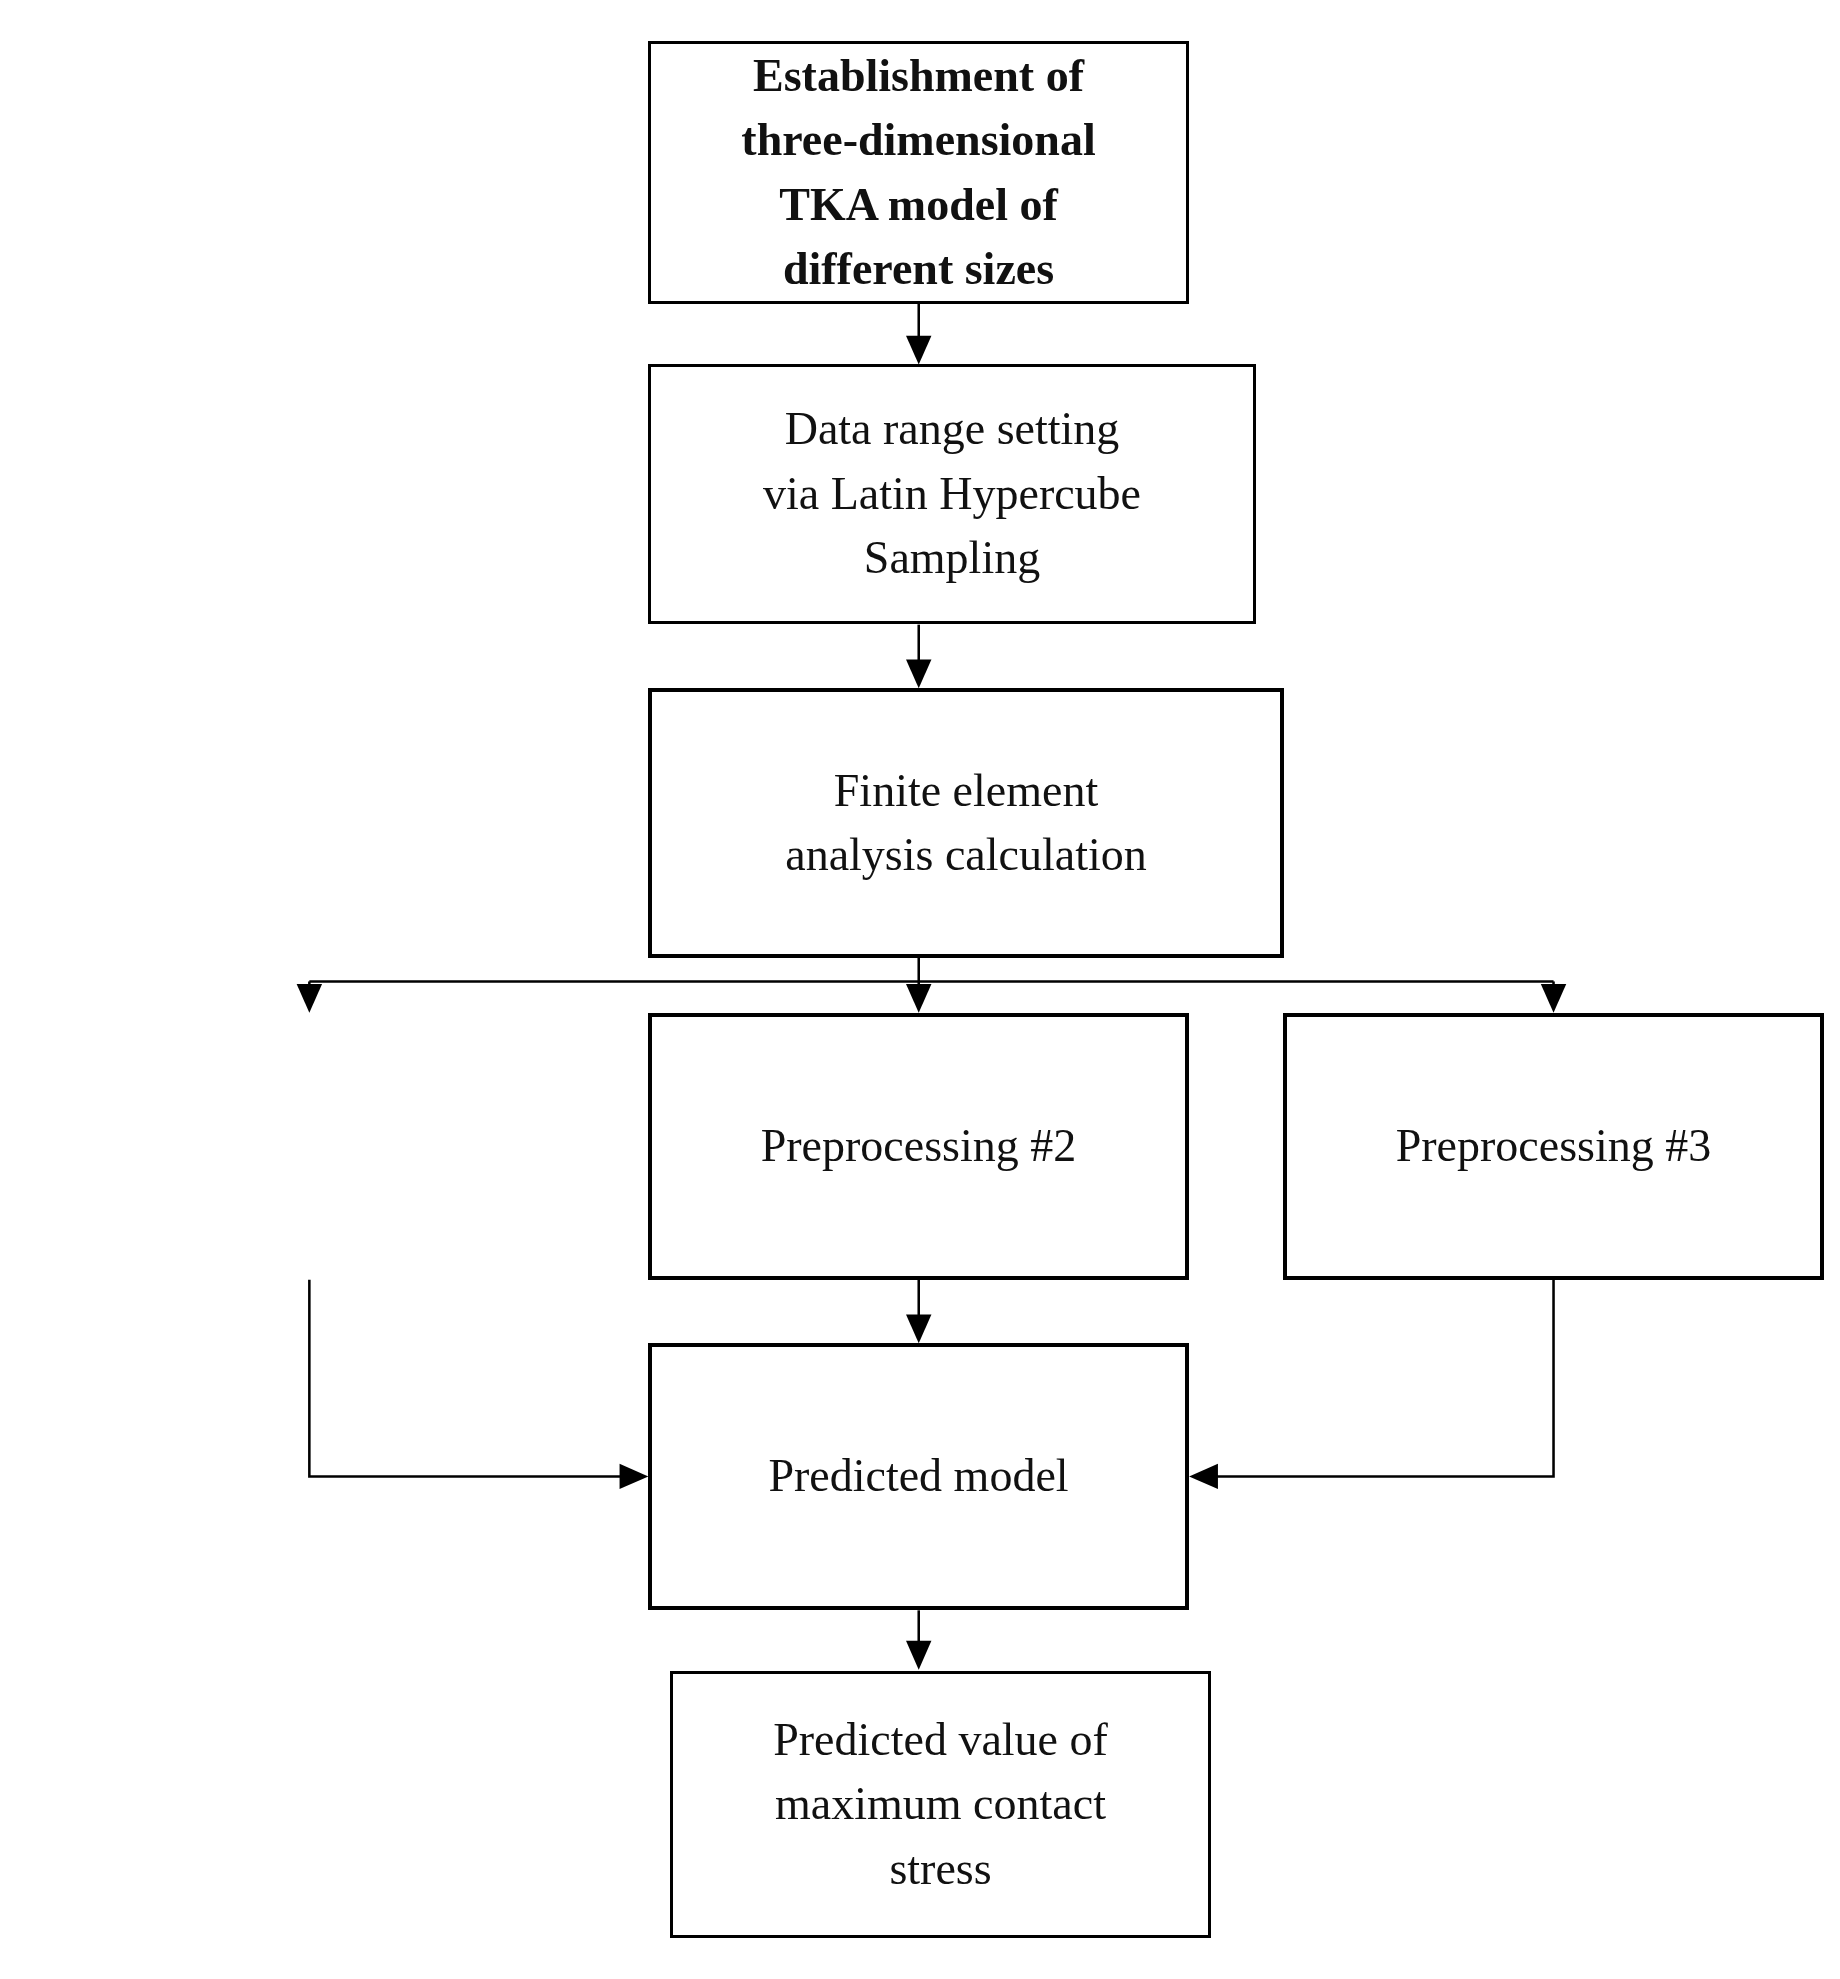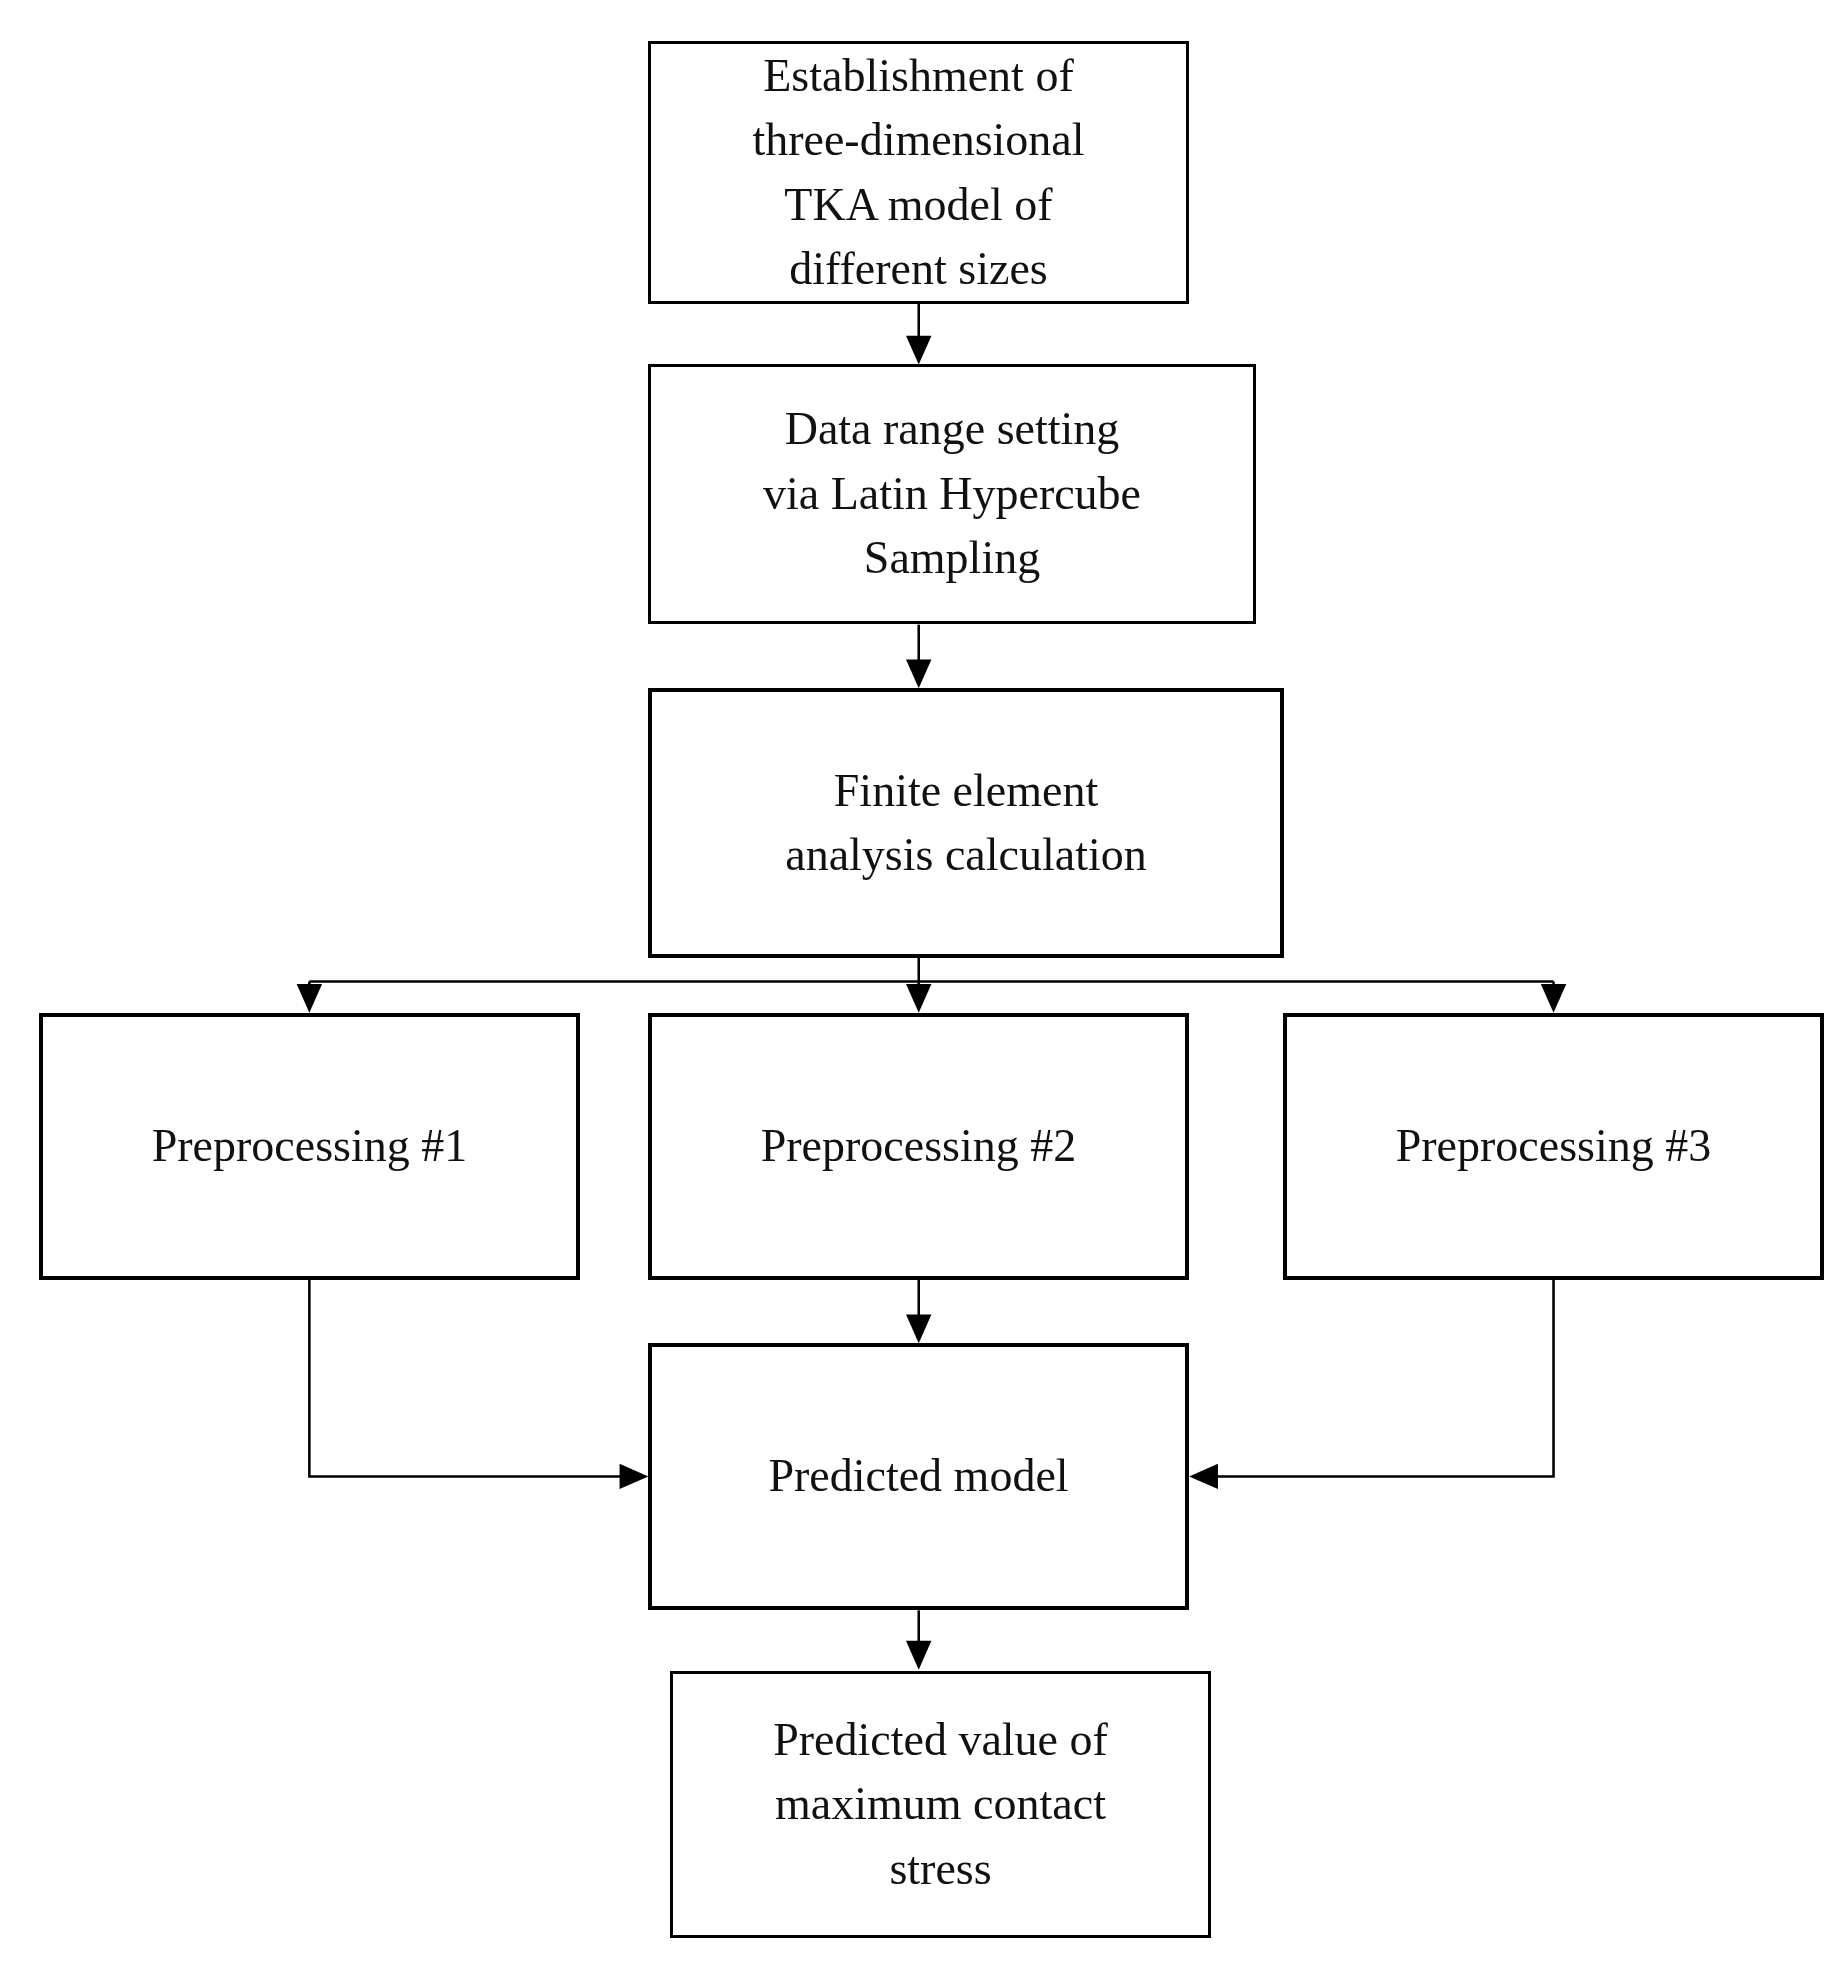--- a/index.html
+++ b/index.html
@@ -42,21 +42,21 @@
     text-align: center;
   }
   .node .label {
     white-space: pre-line;
     font-size: 46px;
     line-height: 1.4;
     color: #111111;
     padding: 0 8.5px;
   }
   
-  #n-establishment { left: 648px; top: 41px;   width: 541px; height: 263px; }
+  #n-establishment { left: 648px; top: 41px;   width: 541px; height: 263px; font-weight: bold; }
   #n-data-range    { left: 648px; top: 364px;  width: 608px; height: 260px; }
   #n-fea           { left: 648px; top: 688px;  width: 636px; height: 270px; border-width: 4.2px; }
   #n-prep1         { left: 39px;  top: 1013px; width: 541px; height: 267px; border-width: 4.2px; }
   #n-prep2         { left: 648px; top: 1013px; width: 541px; height: 267px; border-width: 4.2px; text-align: right; }
   #n-prep3         { left: 1283px;top: 1013px; width: 541px; height: 267px; border-width: 4.2px; }
   #n-regression    { left: 648px; top: 1343px; width: 541px; height: 267px; border-width: 4.2px; }
   #n-predicted     { left: 670px; top: 1671px; width: 541px; height: 267px; }
 </style>
 </head>
 <body>
@@ -127,23 +127,20 @@
     <span class="label">Data range setting
 via Latin Hypercube
 Sampling</span>
   </div>
 
   <div class="node" id="n-fea">
     <span class="label">Finite element
 analysis calculation</span>
   </div>
 
-  <div class="node" id="n-prep1">
-    <span class="label">Preprocessing #1</span>
-  </div>
 
   <div class="node" id="n-prep2">
     <span class="label">Preprocessing #2</span>
   </div>
 
   <div class="node" id="n-prep3">
     <span class="label">Preprocessing #3</span>
   </div>
 
   <div class="node" id="n-regression">

